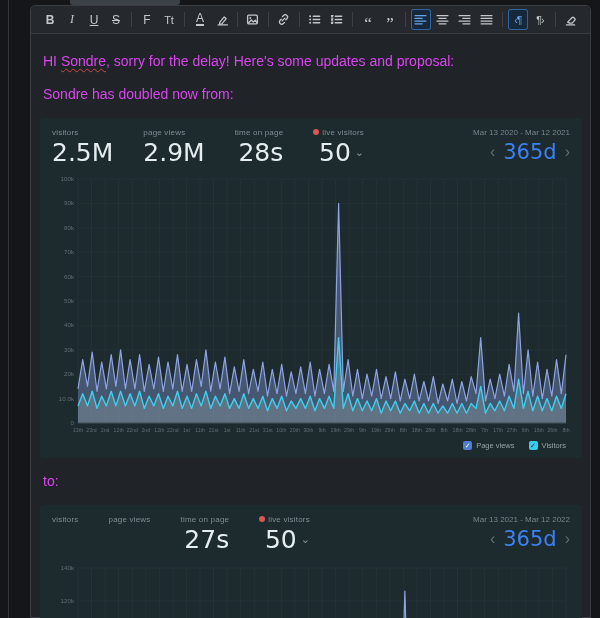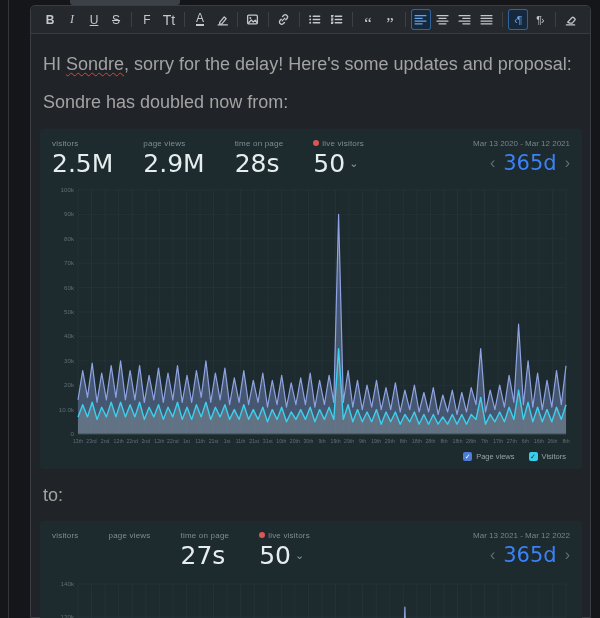--- a/index.html
+++ b/index.html
@@ -20,29 +20,29 @@
   .tb-sep { width:1px; height:15px; background:#3d4147; margin:0 4px; }
   .g-bold { font-weight:bold; }
   .g-italic { font-style:italic; font-family:"Liberation Serif", serif; }
   .g-underline { text-decoration:underline; }
   .g-strike { text-decoration:line-through; }
   .g-quote { font-size:17px; line-height:8px; padding-top:8px; font-family:"Liberation Serif", serif; }
   .g-colorA { border-bottom:2px solid #c3c8ce; line-height:11px; }
   .g-pilcrow { font-size:10.5px; letter-spacing:-1px; }
   
   .content { padding:10px 9px; }
-  .content p { color:#a3a3a3; font-size:18px; line-height:1.35; margin:8px 3px 14px; }
+  .content p { color:#d946ef; font-size:14px; line-height:1.35; margin:8px 3px 14px; }
   .misspell { text-decoration:underline wavy #c74d42 1px; text-underline-offset:2px; }
   
   .dash { width:542px; background:#1d2a2e; border-radius:3px; padding:10px 12px 8px; margin-bottom:14px; }
   .dash-head { display:flex; justify-content:space-between; align-items:flex-start; }
   .stats { display:flex; gap:30px; }
   .stat-label { font-size:8px; color:#7e8e92; letter-spacing:.2px; margin-bottom:1px; white-space:nowrap; }
   .stat-value { font-size:25px; color:#e5edee; font-family:"DejaVu Sans", sans-serif;
-                display:flex; align-items:center; gap:4px; }
+                display:flex; align-items:center; gap:4px;justify-content:flex-end; }
   .live-dot { width:6px; height:6px; border-radius:50%; display:inline-block; margin-right:3px; }
   .chev-down { font-size:11px; color:#8a989c; }
   .range { text-align:right; }
   .range-dates { font-size:8px; color:#76868a; margin-bottom:3px; }
   .period { display:flex; align-items:center; justify-content:flex-end; gap:8px; }
   .period-chev { font-size:16px; color:#5e6e72; line-height:1; cursor:pointer; }
   .period-text { font-size:21px; color:#3b82f6; font-family:"DejaVu Sans", sans-serif; }
   .chart-wrap { margin-top:6px; }
   .legend { display:flex; justify-content:flex-end; gap:14px; margin-top:2px; padding-right:4px; }
   .legend-item { display:flex; align-items:center; gap:4px; cursor:pointer; }
@@ -68,21 +68,21 @@
         <span class="g-underline">U</span>
       </div>
       <div class="tb-btn">
         <span class="g-strike">S</span>
       </div>
       <div class="tb-sep"></div>
       <div class="tb-btn">
         <span>F</span>
       </div>
       <div class="tb-btn">
-        <span style="font-size: 14px;">Tt</span>
+        <span style="font-size: 11px;">Tt</span>
       </div>
       <div class="tb-sep"></div>
       <div class="tb-btn">
         <span class="g-colorA">A</span>
       </div>
       <div class="tb-btn">
         <svg width="13" height="13" viewBox="0 0 12 12">
           <path stroke="currentColor" fill="none" stroke-width="1.2" stroke-linecap="round" stroke-linejoin="round" d="M3.4 8.6l4.2-5 1.8 1.6-4.2 5H3.4z"></path>
           <path stroke="currentColor" fill="none" stroke-width="1.2" stroke-linecap="round" stroke-linejoin="round" d="M2 11h8.5"></path>
         </svg>

